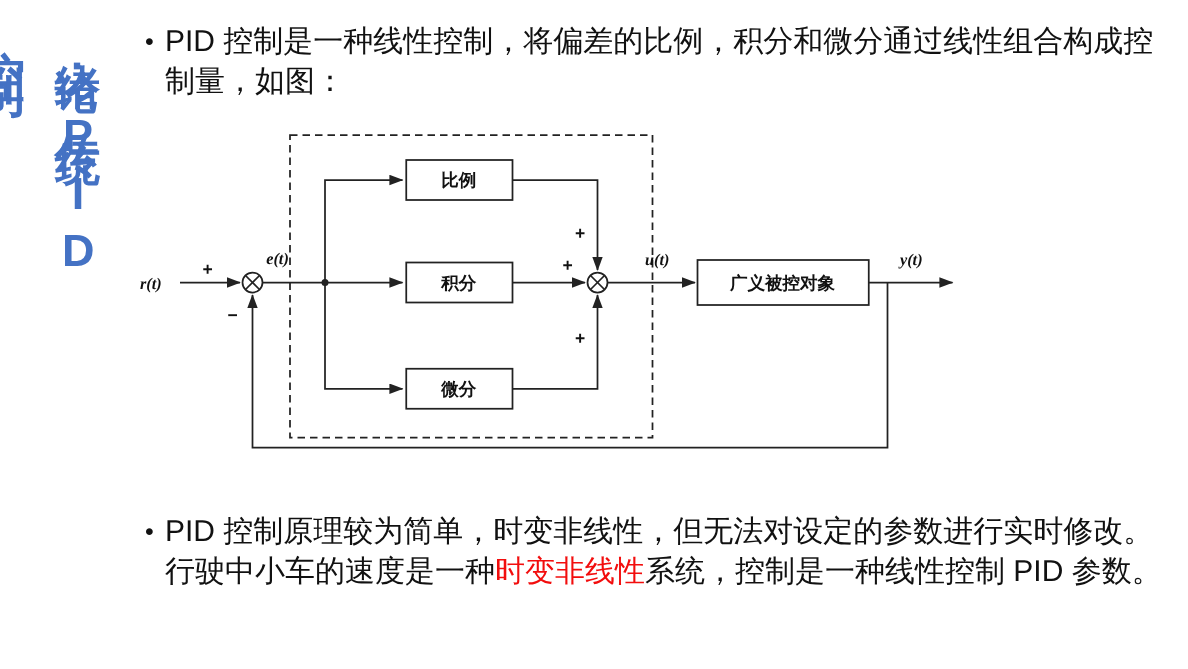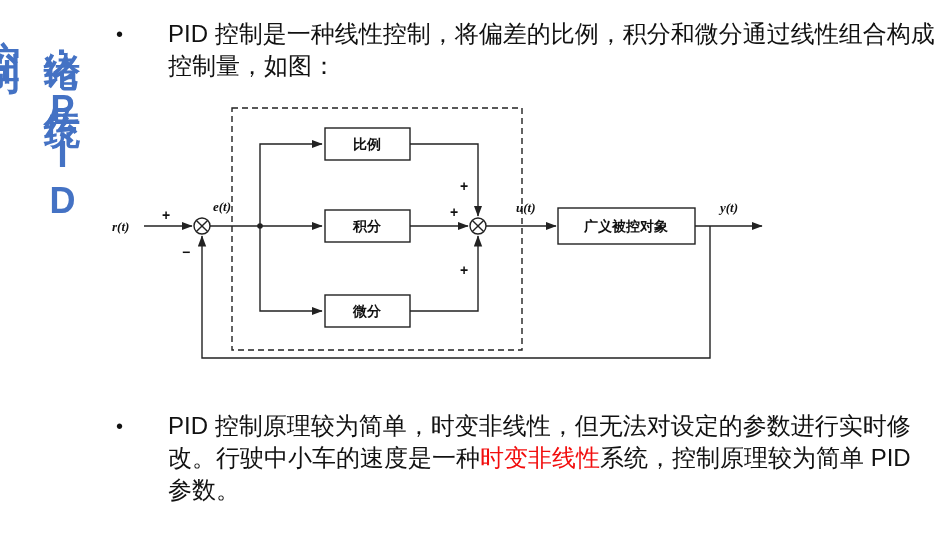--- a/index.html
+++ b/index.html
@@ -43,21 +43,21 @@
     width: 822px;
     display: flex;
     font-size: 24px;
     line-height: 32px;
     color: var(--text, #111111);
   }
   .bullet .marker {
     flex: 0 0 16px;
     font-size: 20px;
   }
-  .bullet .btext { flex: 1; margin-left: 36px; }
+  .bullet .btext { flex: 1; }
   .bullet-1 { top: 18px; }
   .bullet-2 { top: 410px; }
   .red-text { color: var(--red_highlight, #f20d0d); font-family: Liberation Serif, serif; }
 
   
   .diagram {
     position: absolute;
     left: 110px;
     top: 95px;
     width: 660px;
@@ -156,16 +156,16 @@
         <text x="257" y="54">比例</text>
         <text x="257" y="136">积分</text>
         <text x="257" y="221">微分</text>
         <text x="516" y="136">广义被控对象</text>
       </g>
     </svg>
   </div>
 
   <div class="bullet bullet-2">
     <span class="marker">•</span>
-    <span class="btext"><span>PID 控制原理较为简单，时变非线性，但无法对设定的参数进行实时修改。行驶中小车的速度是一种</span><span class="red-text">时变非线性</span><span>系统，控制原理较为简单 PID 参数。</span></span>
+    <span class="btext"><span>PID 控制原理较为简单，时变非线性，但无法对设定的参数进行实时修改。行驶中小车的速度是一种</span><span class="red-text">时变非线性</span><span>系统，控制是一种线性控制 PID 参数。</span></span>
   </div>
 
 </div>
 
 </body></html>

